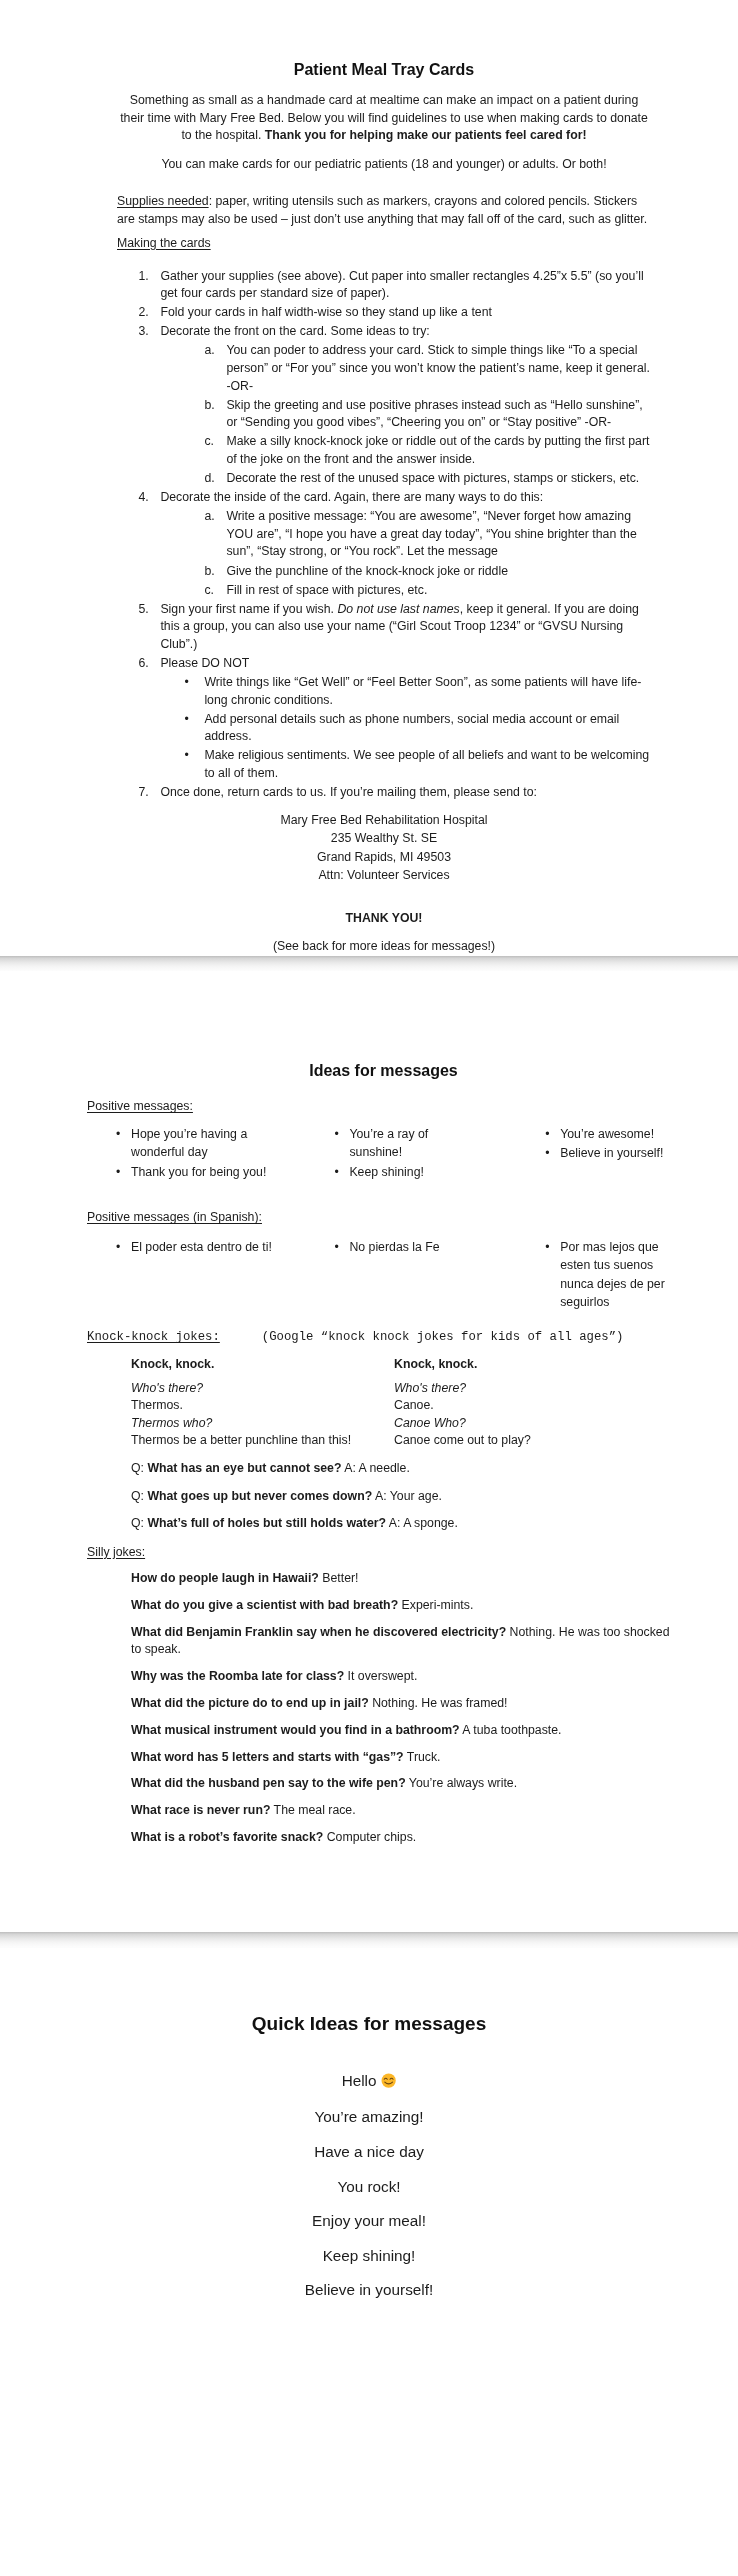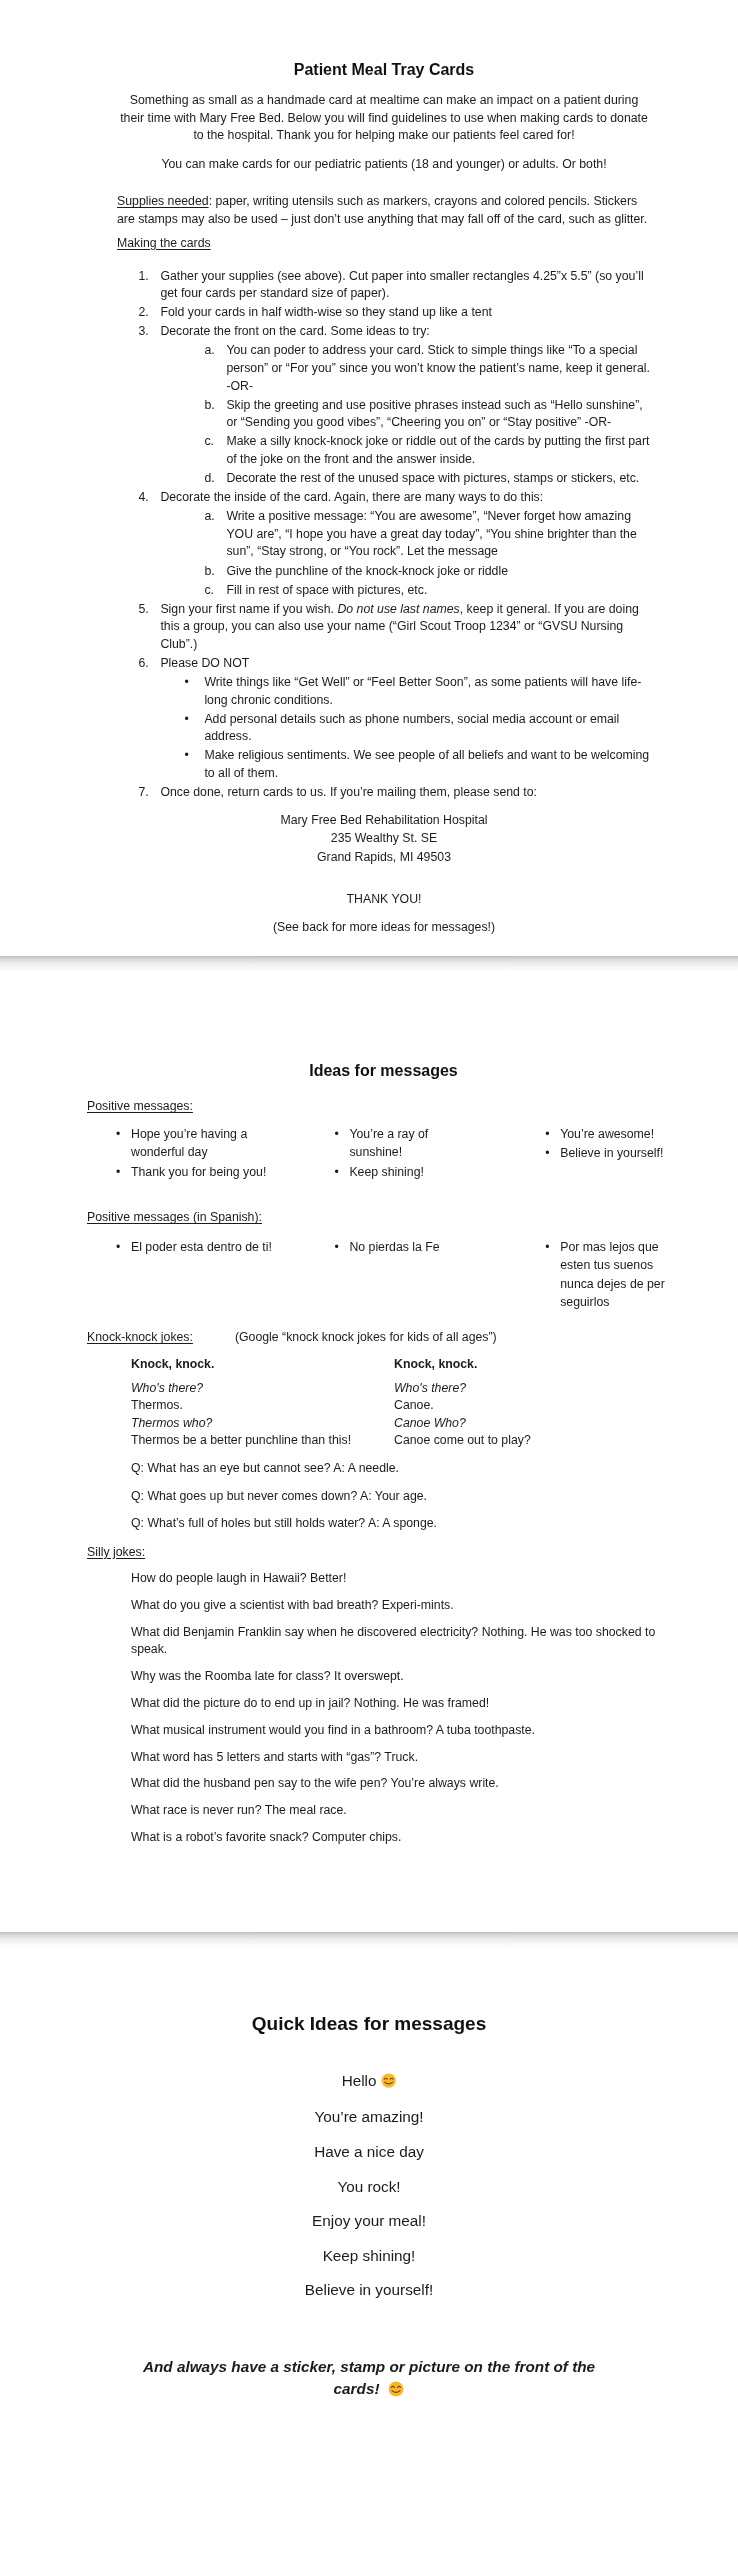--- a/index.html
+++ b/index.html
@@ -6,21 +6,21 @@
   .doc{width:738px;font-family:"Liberation Sans","DejaVu Sans",sans-serif;color:#1c1c1c;}
   .page{background:#ffffff;box-sizing:border-box;overflow:hidden;}
   .p1{height:956px;padding:60px 87px 0 117px;}
   .p2{height:961px;padding:90px 58px 0 87px;}
   .p3{height:629px;padding:64px 87px 0 87px;}
   .page-gap{height:15.3px;background:linear-gradient(to bottom,#bdbdbd 0px,#d6d6d6 2.3px,#e7e7e7 6.1px,#f4f4f4 10px,#fcfcfc 14.6px);}
   h1{font-size:16px;line-height:20px;margin:0;text-align:center;font-weight:bold;color:#111;}
   .p3 h1{font-size:19px;line-height:23px;}
   p{margin:0;font-size:12.3px;line-height:17.6px;}
   .center{text-align:center;}
-  b,.bold{font-weight:normal;}
+  b,.bold{font-weight:bold;}
   .u{text-decoration:underline;text-underline-offset:2.3px;}
   .intro{margin-top:12.3px;}
   .audience{margin-top:10.7px;}
   .supplies{margin-top:20px;}
   .making{margin-top:6.1px;}
   ol.steps{margin:15.3px 0 0 0;padding:0 0 0 21.4px;list-style:none;counter-reset:st;}
   ol.steps>li{counter-increment:st;position:relative;padding-left:22px;line-height:17.6px;font-size:12.3px;margin-bottom:1.5px;}
   ol.steps>li::before{content:counter(st) ".";position:absolute;left:0;}
   ol.subs{margin:1.5px 0 0 44px;padding:0;list-style:none;counter-reset:sb;}
   ol.subs>li{counter-increment:sb;position:relative;padding-left:22px;line-height:17.6px;font-size:12.3px;margin-bottom:1.5px;}
@@ -36,21 +36,21 @@
   .h2u{margin-top:17px;font-size:12.3px;line-height:17.6px;}
   .cols{display:flex;margin-top:9.2px;gap:27px;}
   .cols .col1{width:201px;}
   .cols .col2{width:193px;}
   .cols .col3{width:172px;flex-grow:1;}
   ul.blist{margin:0;padding:0;list-style:none;}
   ul.blist>li{position:relative;padding-left:44px;line-height:18.4px;font-size:12.3px;margin-bottom:0.8px;white-space:pre-line;}
   ul.blist>li::before{content:"\2022";position:absolute;left:29px;}
   .spanish-head{margin-top:27.6px;}
   .spanish-cols{margin-top:10.7px;}
-  .knock-head{display:flex;}
+  .knock-head{display:flex;font-family:Liberation Mono, monospace;}
   .knock-note{margin-left:42px;}
   .knock-cols{display:flex;margin-top:9.2px;}
   .kcol1{margin-left:44px;width:263px;}
   .kcol2{flex-grow:1;}
   .kopener{font-weight:bold;margin-bottom:6.1px;line-height:17.6px;}
   .kline{line-height:17.6px;}
   .it{font-style:italic;}
   .riddles-head{margin-top:9.2px;}
   .riddle{margin:10px 0 0 44px;line-height:17.6px;}
   .jokes-head{margin-top:10.7px;}
@@ -104,20 +104,21 @@
             <li><span>Make religious sentiments. We see people of all beliefs and want to be welcoming to all of them.</span></li>
           </ul>
       </li>
       <li><span>Once done, return cards to us. If you’re mailing them, please send to:</span></li>
     </ol>
 
     <div class="address center">
         <p>Mary Free Bed Rehabilitation Hospital</p>
         <p>235 Wealthy St. SE</p>
         <p>Grand Rapids, MI 49503</p>
+        <p>Attn: Volunteer Services</p>
       </div>
 
     <p class="center bold thank">THANK YOU!</p>
     <p class="center seeback">(See back for more ideas for messages!)</p>
   </div>
 
   <div class="page-gap"></div>
 
   <div class="page p2">
     <h1>Ideas for messages</h1>
@@ -230,23 +231,16 @@
 
         <p class="q-line"><span>You rock!</span></p>
 
         <p class="q-line"><span>Enjoy your meal!</span></p>
 
         <p class="q-line"><span>Keep shining!</span></p>
 
         <p class="q-line"><span>Believe in yourself!</span></p>
       </div>
 
-    <p class="footer3"><span>And always have a sticker, stamp or picture on the front of the
-cards! </span><span class="emoji"><svg width="16" height="16" viewBox="0 0 20 20">
-            <circle cx="10" cy="10" r="9.3" fill="#FCB728"></circle>
-            <path d="M4.2 8.1 Q6.2 5.4 8.2 8.1" stroke="#6b450e" stroke-width="1.4" fill="none" stroke-linecap="round"></path>
-            <path d="M11.8 8.1 Q13.8 5.4 15.8 8.1" stroke="#6b450e" stroke-width="1.4" fill="none" stroke-linecap="round"></path>
-            <path d="M5 12 Q10 16.6 15 12" stroke="#6b450e" stroke-width="1.5" fill="none" stroke-linecap="round"></path>
-          </svg></span></p>
   </div>
 
 </div>
 
 
 </body></html>

